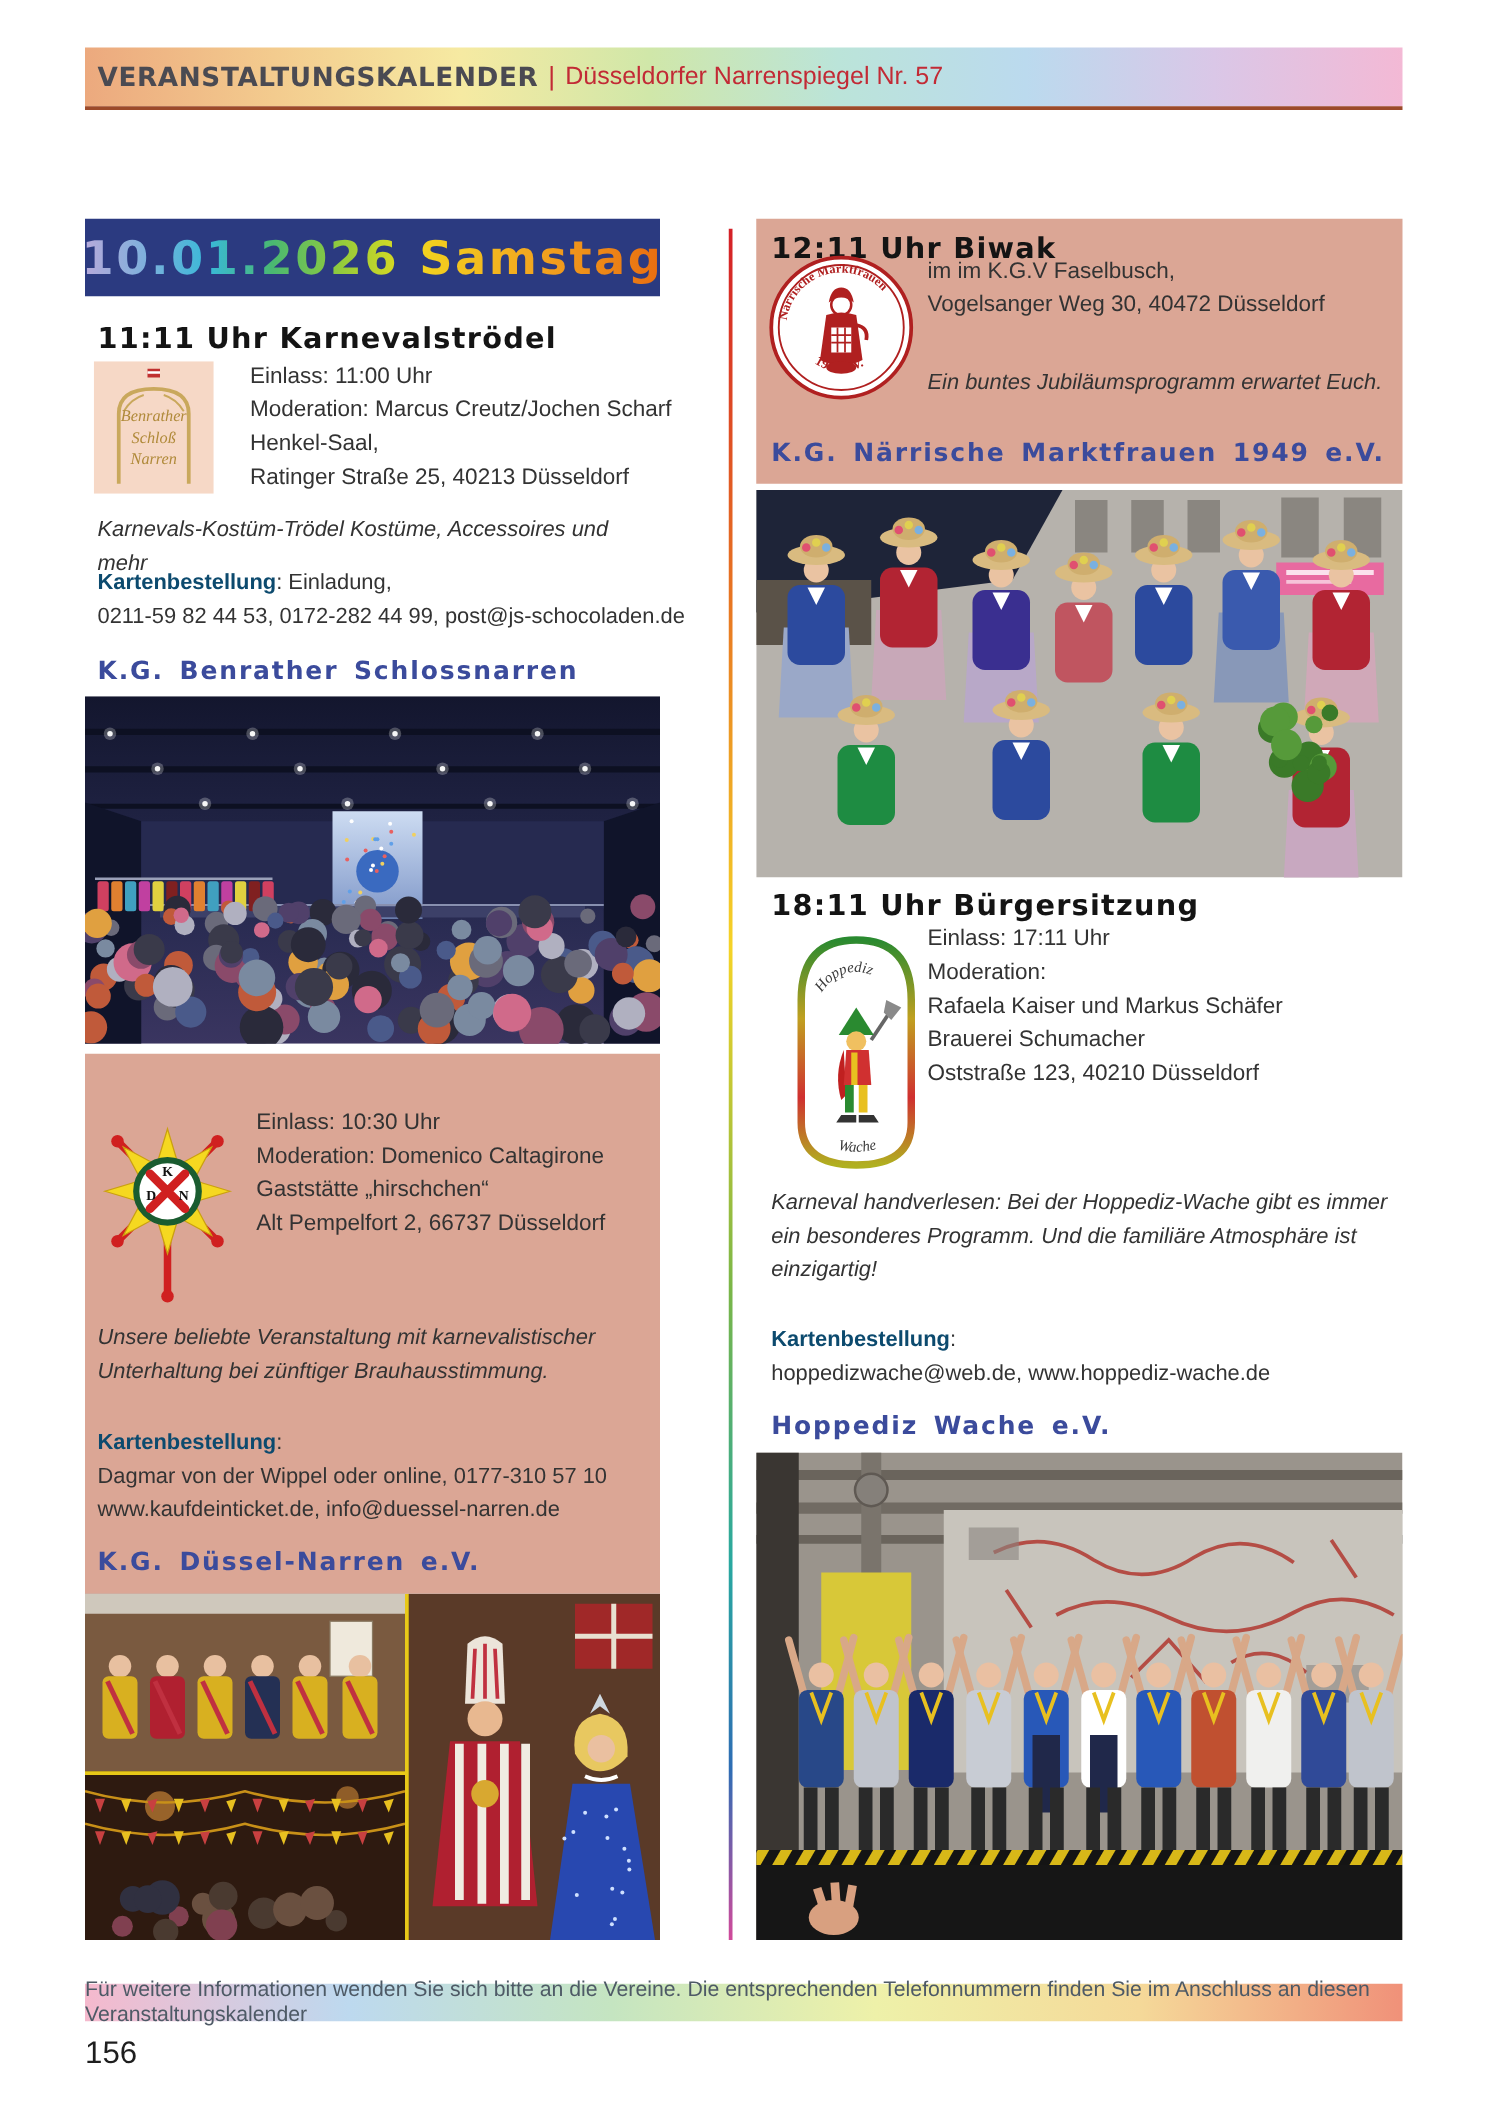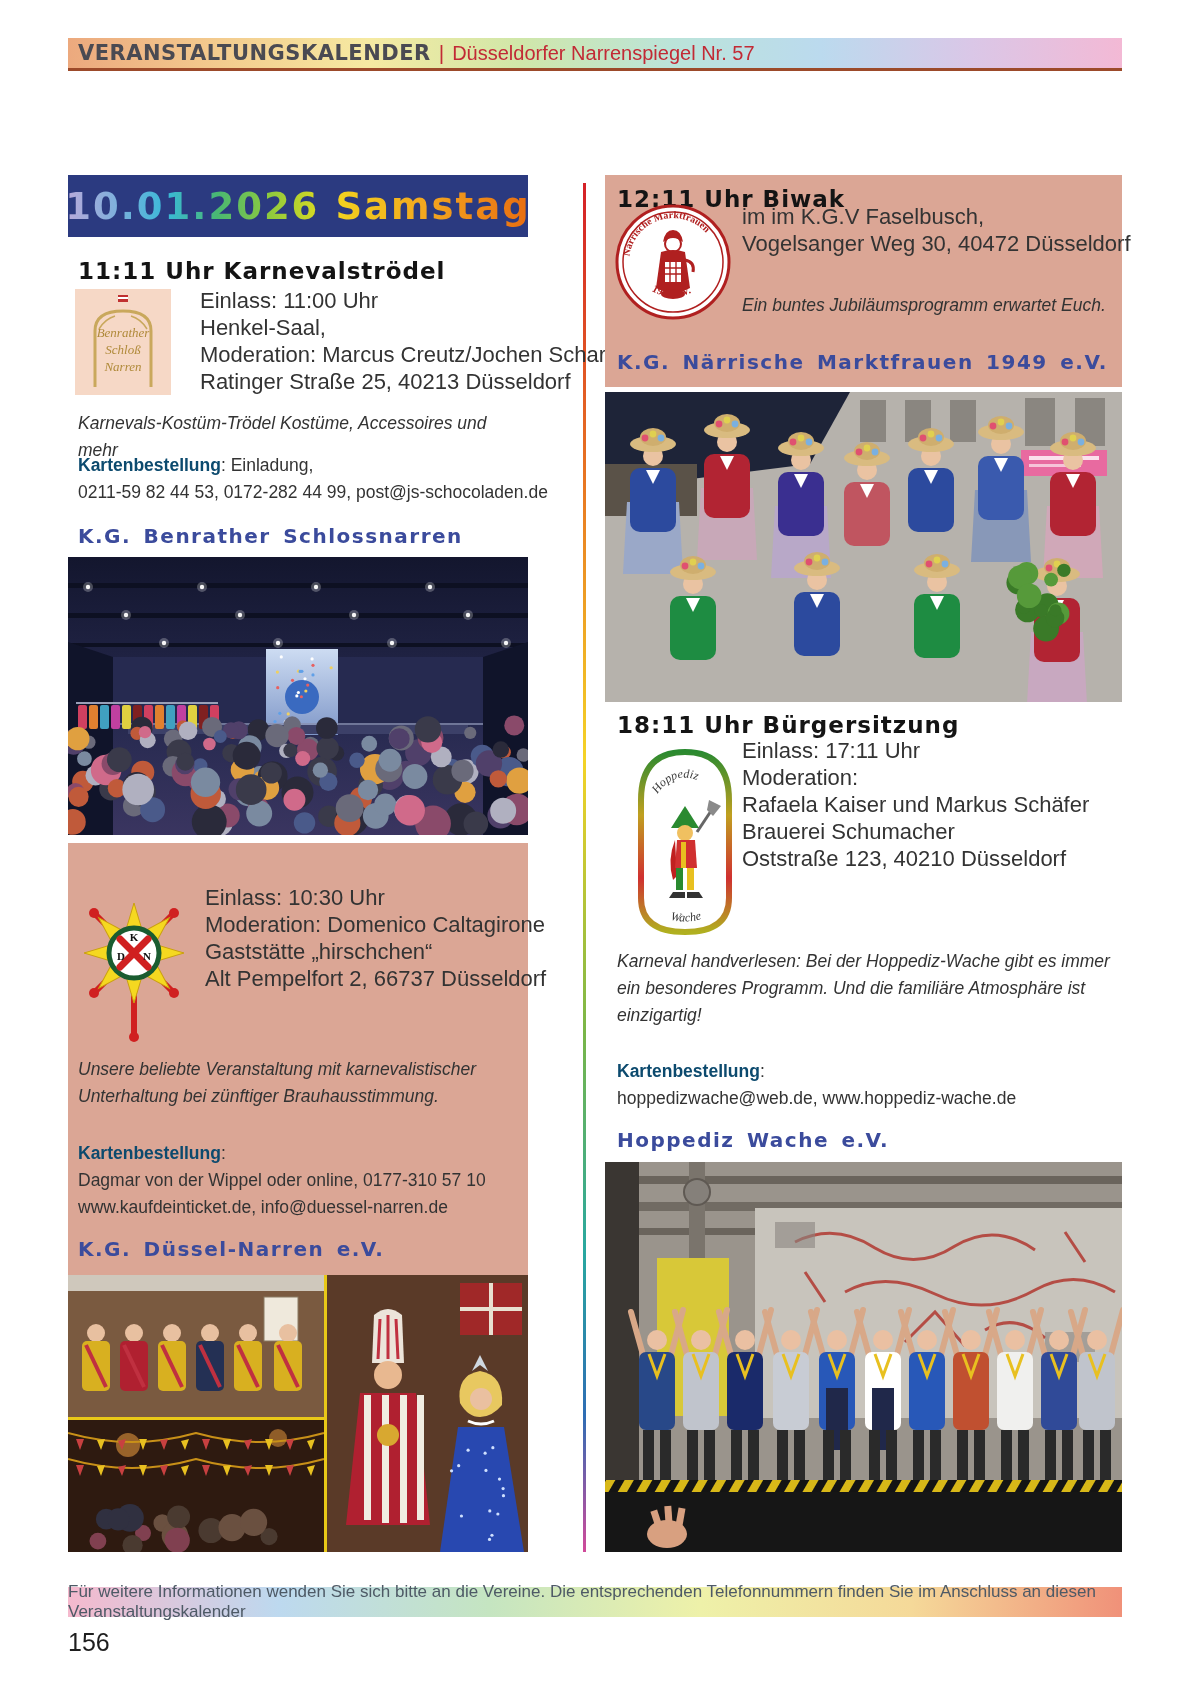--- a/index.html
+++ b/index.html
@@ -1,31 +1,31 @@
 <!DOCTYPE html>
 <html><head>
 <meta charset="utf-8">
 <style>
   html,body{margin:0;padding:0;background:#ffffff;}
   .page{position:relative;width:1191px;height:1683px;background:#fff;overflow:hidden;
         font-family:"Liberation Sans",sans-serif;color:#3a3a3a;}
   .abs{position:absolute;}
-  .topbar{height:33px;display:flex;align-items:center;padding-left:10px;box-sizing:border-box;
+  .topbar{height:50px;display:flex;align-items:center;padding-left:10px;box-sizing:border-box;
           background:linear-gradient(90deg,#eca97e,#f3cb8e,#f6eaa2,#d0e7a9,#bbe4d9,#bbdaee,#dac7e7,#f3b9d5);
           border-bottom:3px solid #9c4a2a;}
   .kicker{font-family:"DejaVu Sans",sans-serif;font-weight:bold;font-size:21px;color:#4a4a52;letter-spacing:.5px;}
   .sep{color:#c22a35;font-size:21px;margin:0 8px;font-weight:normal;}
   .issue{color:#c22a35;font-size:20px;}
   .banner{background:#2b3a80;display:flex;align-items:center;justify-content:center;gap:16px;}
   .banner span{font-family:"DejaVu Sans",sans-serif;font-weight:bold;font-size:37px;letter-spacing:2px;
                -webkit-background-clip:text;background-clip:text;color:transparent;-webkit-text-fill-color:transparent;}
   .banner .date{background-image:linear-gradient(90deg,#b9a9da,#7fb0dc,#39b9d8,#49b872,#8cc93f,#d8d922);}
   .banner .day{background-image:linear-gradient(90deg,#f2d31f,#f2a31f,#e86c10);}
   .evtitle{font-family:"DejaVu Sans",sans-serif;font-weight:bold;font-size:23px;color:#141414;letter-spacing:1px;white-space:nowrap;}
-  .details p{margin:0;font-size:22px;line-height:27px;color:#333;}
+  .details p{margin:0;font-size:18px;line-height:27px;color:#333;}
   .desc{font-style:italic;font-size:17.5px;line-height:27px;color:#333;margin:0;}
   .kb{font-size:17.5px;line-height:27px;color:#333;margin:0;}
   .kb b{font-weight:bold;color:#0c4a6e;}
   .club{font-family:"DejaVu Sans",sans-serif;font-weight:bold;font-size:20px;color:#3b4b9c;
         letter-spacing:1.5px;word-spacing:4px;white-space:nowrap;}
   .salmon{background:#dba695;}
   .divider{width:3px;background:linear-gradient(180deg,#d42027 0%,#e87722 22%,#f5d327 42%,#7ab648 62%,#29a8a0 78%,#2e6db4 90%,#d14a9a 100%);}
   .footerbar{height:30px;display:flex;align-items:center;justify-content:center;
              background:linear-gradient(90deg,#f5b9cd,#bdd9ef,#c5e5c1,#eef1a9,#f5d999,#f09179);}
   .footerbar span{font-size:17px;color:#4e5a66;}
@@ -58,22 +58,22 @@
     <rect x="43" y="8" width="10" height="2" fill="#ffffff"></rect>
     <path d="M20 98 L20 42 Q20 22 48 22 Q76 22 76 42 L76 98" stroke="#c9a85c" fill="none" stroke-width="3"></path>
     <path d="M24 40 Q30 30 40 27 M72 40 Q66 30 56 27" stroke="#c9a85c" fill="none" stroke-width="1.5"></path>
     <text x="48" y="48" font-size="13" font-style="italic" text-anchor="middle" fill="#b08a3a">Benrather</text>
     <text x="48" y="65" font-size="13" font-style="italic" text-anchor="middle" fill="#b08a3a">Schloß</text>
     <text x="48" y="82" font-size="13" font-style="italic" text-anchor="middle" fill="#b08a3a">Narren</text>
   </svg>
 
   <div class="abs details" style="left:200px;top:287px;">
     <p>Einlass: 11:00 Uhr</p>
+    <p>Moderation: Marcus Creutz/Jochen Scharf</p>
     <p>Henkel-Saal,</p>
-    <p>Moderation: Marcus Creutz/Jochen Scharf</p>
     <p>Ratinger Straße 25, 40213 Düsseldorf</p>
   </div>
 
   <p class="abs desc" style="left:78px;top:410px;width:452px;">Karnevals-Kostüm-Trödel Kostüme, Accessoires und mehr</p>
 
   <p class="abs kb" style="left:78px;top:452px;"><b>Kartenbestellung</b><span>: Einladung,</span></p>
   <p class="abs kb" style="left:78px;top:479px;">0211-59 82 44 53, 0172-282 44 99, post@js-schocoladen.de</p>
 
   <div class="abs club" style="left:78px;top:524px;">K.G. Benrather Schlossnarren</div>
 

